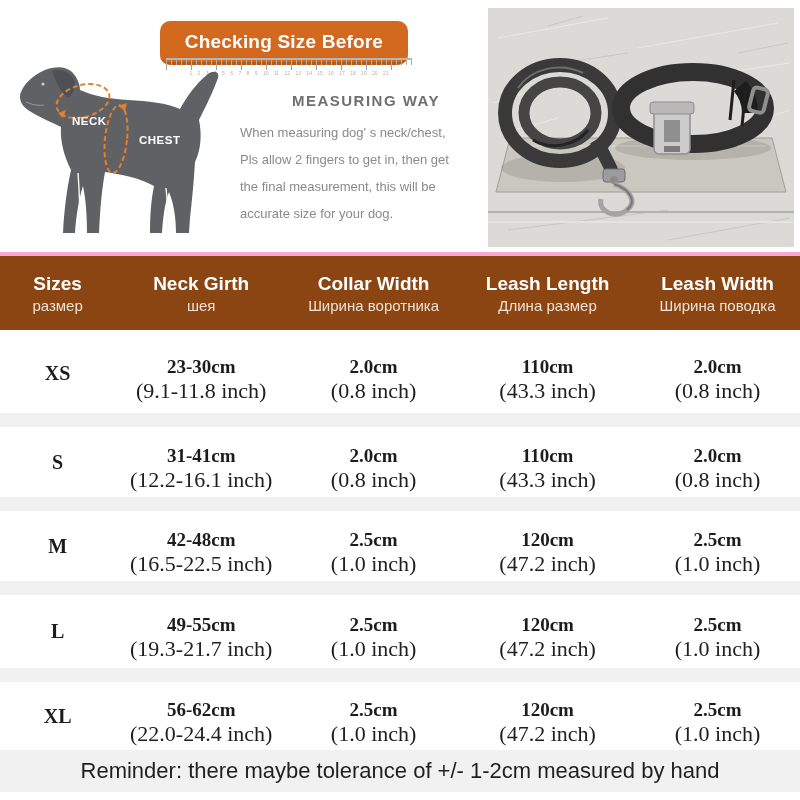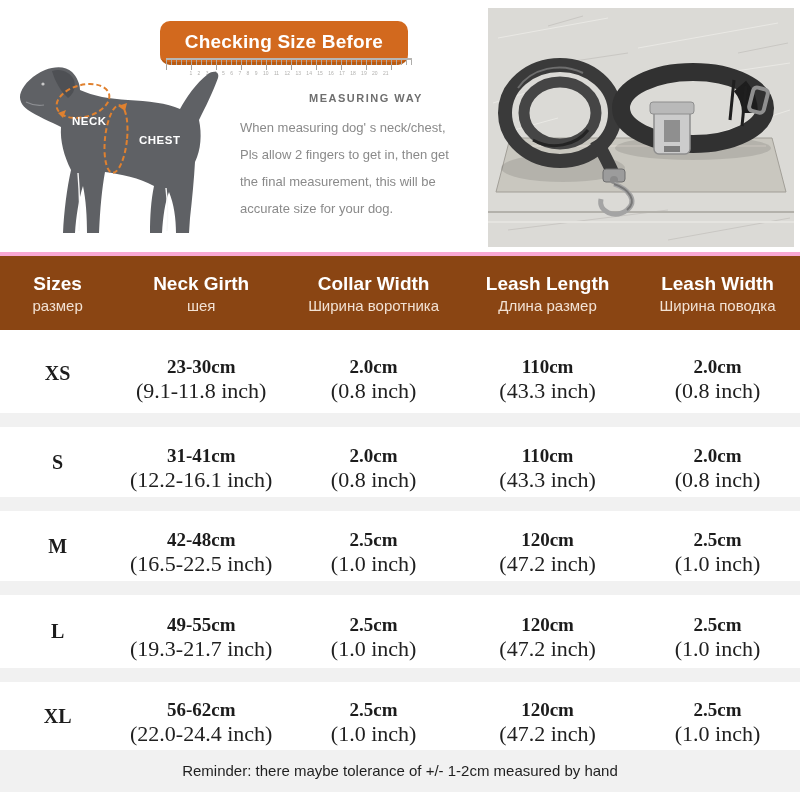--- a/index.html
+++ b/index.html
@@ -16,21 +16,21 @@
   .ruler{position:absolute;left:166px;top:58px;width:246px;height:18px;}
   .ruler-ticks{height:10px;border-top:2px solid #b7b6b3;
     background:
       repeating-linear-gradient(90deg,#aeadab 0 1px,transparent 1px 5px) top/100% 5px no-repeat,
       repeating-linear-gradient(90deg,#9f9e9c 0 1px,transparent 1px 25px) top/100% 10px no-repeat;}
   .ruler-numbers{font-size:5px;color:#b2b1af;word-spacing:4px;text-align:center;line-height:7px;}
 
   .dog-wrap{position:absolute;left:8px;top:53px;width:252px;height:195px;}
 
   .measuring{position:absolute;left:240px;top:92px;width:252px;}
-  .measuring h3{margin:0 0 10px 0;text-align:center;font-size:11px;font-weight:700;
+  .measuring h3{margin:0 0 10px 0;text-align:center;font-size:15px;font-weight:700;
                 color:#6f6f6f;letter-spacing:1.5px;}
   .measuring .mline{font-size:13px;color:#8a8a8a;line-height:27px;white-space:nowrap;}
 
   .photo{position:absolute;left:488px;top:8px;width:306px;height:239px;}
 
   
   .grid5{display:grid;grid-template-columns:14.4% 21.5% 21.6% 21.9% 20.6%;}
 
   .thead{height:78px;background:#8A4513;border-top:4px solid #f9a8d4;box-sizing:border-box;}
   .thead .hcell{display:flex;flex-direction:column;align-items:center;justify-content:center;padding-top:2px;}
@@ -42,21 +42,21 @@
   .trow .cell{text-align:center;margin-top:9px;}
   .trow .v{font-size:19px;font-weight:700;line-height:25px;}
   .trow .sub{font-size:22px;font-weight:400;line-height:23px;color:#202020;}
   .r-xs{height:83px;padding-top:4px;box-sizing:border-box;}
   .r-s{height:70px;}
   .r-m{height:70px;}
   .r-l{height:73px;}
   .r-xl{height:68px;}
   .sep{height:14px;background:#F1F1F1;}
 
-  .reminder{height:42px;background:#F1F1F1;text-align:center;font-size:15px;color:#1f1f1f;
+  .reminder{height:42px;background:#F1F1F1;text-align:center;font-size:22px;color:#1f1f1f;
             line-height:42px;}
   .bottom-pad{height:8px;background:#fff;}
 </style>
 </head>
 <body>
 
 <div class="page">
 
   <div class="top">
 

